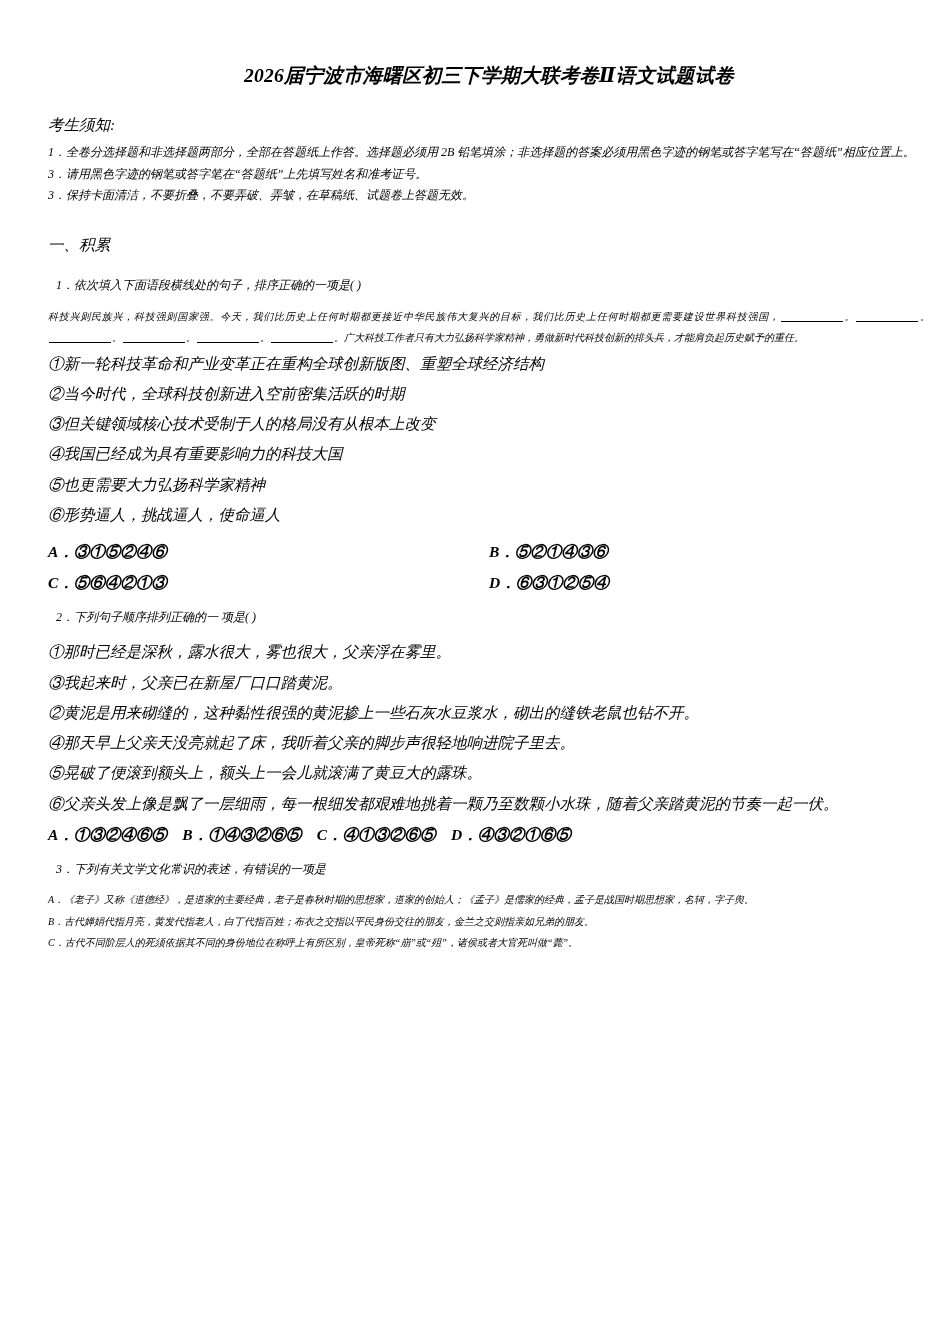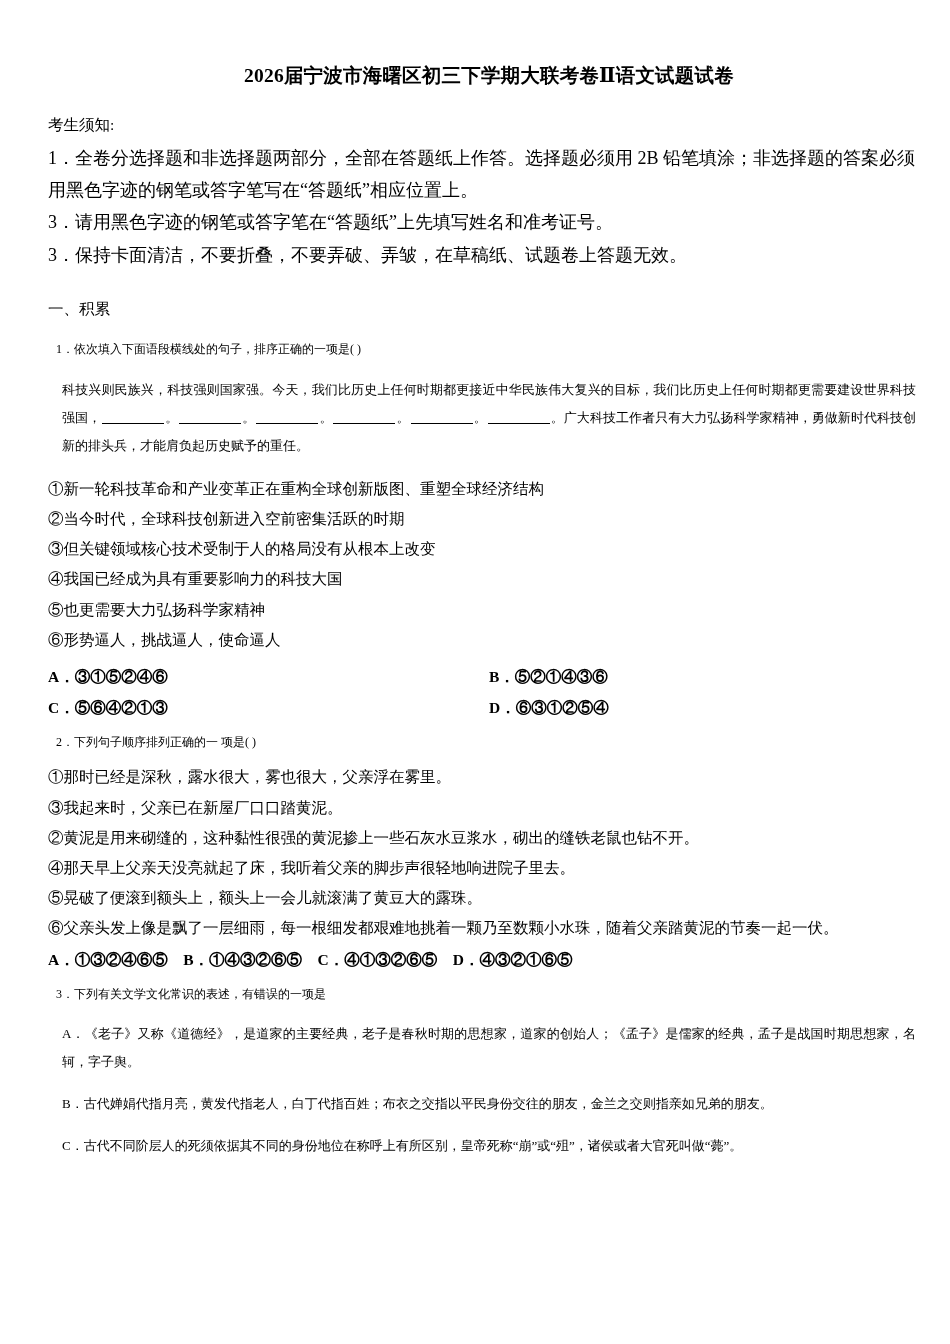--- a/index.html
+++ b/index.html
@@ -12,56 +12,57 @@
     min-height: 1344px;
     font-family: "Liberation Serif", "DejaVu Serif", serif;
     color: #000000;
   }
   .page {
     width: 950px;
     min-height: 1344px;
     box-sizing: border-box;
     padding: 62px 20px 30px 48px;
     position: relative;
+    font-style: italic;
   }
   .doc-title {
     text-align: center;
     font-size: 19.5px;
     font-weight: bold;
     letter-spacing: 0.2px;
     margin: 0 0 22px 0;
     line-height: 1.4;
   }
   .note-head {
     font-size: 15.5px;
     margin: 0 0 4px 0;
     line-height: 1.75;
   }
   .note-line {
-    font-size: 18px;
+    font-size: 12px;
     line-height: 1.78;
     margin: 0;
   }
   .section-title {
     font-size: 15.5px;
     line-height: 1.8;
     margin: 24px 0 16px 0;
   }
   .q-line {
     font-size: 12px;
     line-height: 1.95;
     margin: 8px;
   }
   .q-num-western {
     font-family: "Liberation Serif", serif;
   }
   .para {
-    font-size: 13px;
+    font-size: 10px;
     line-height: 2.15;
-    margin: 14px;
+    margin: 0;
     text-align: justify;
   }
   .opt-line {
     font-size: 15.5px;
     line-height: 1.95;
     margin: 0;
   }
   .choice-row {
     display: flex;
     font-size: 15.5px;

